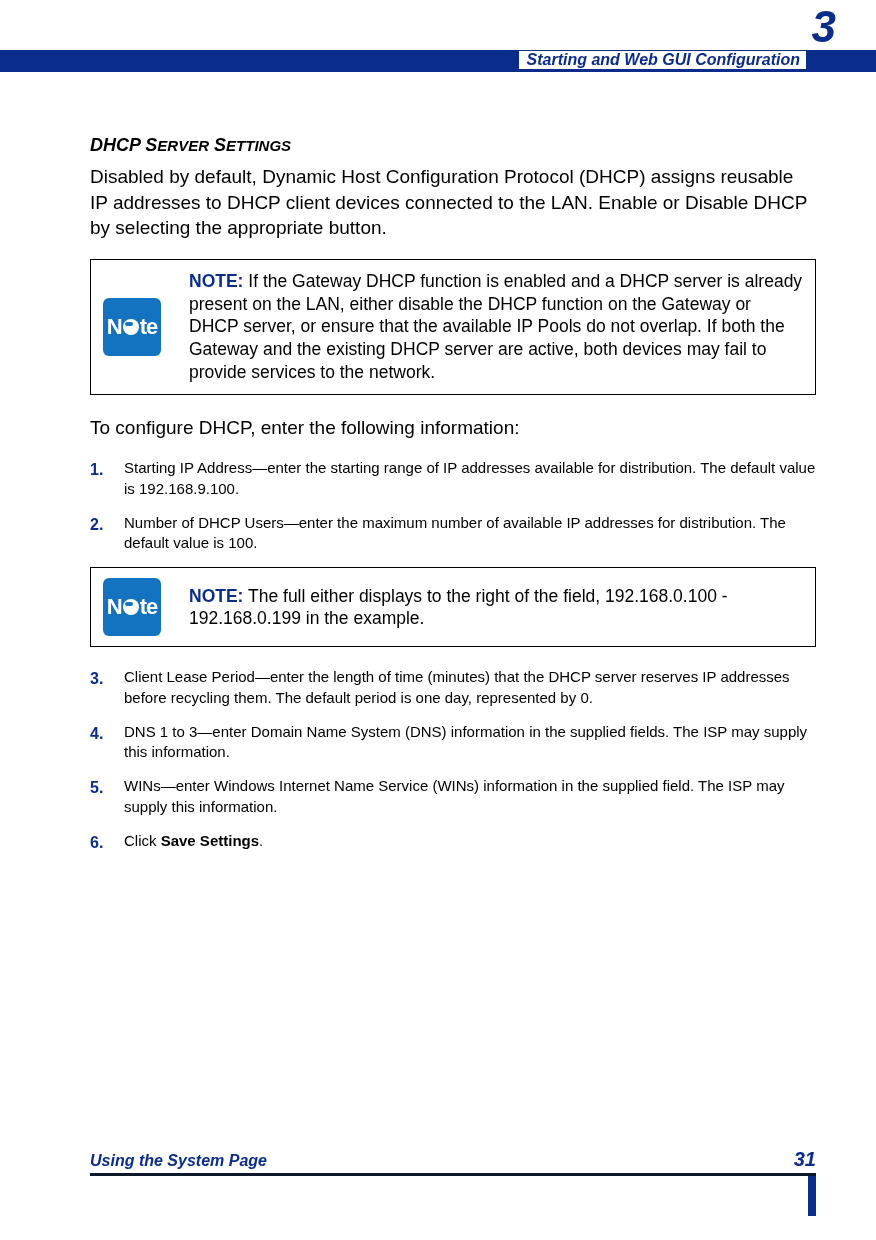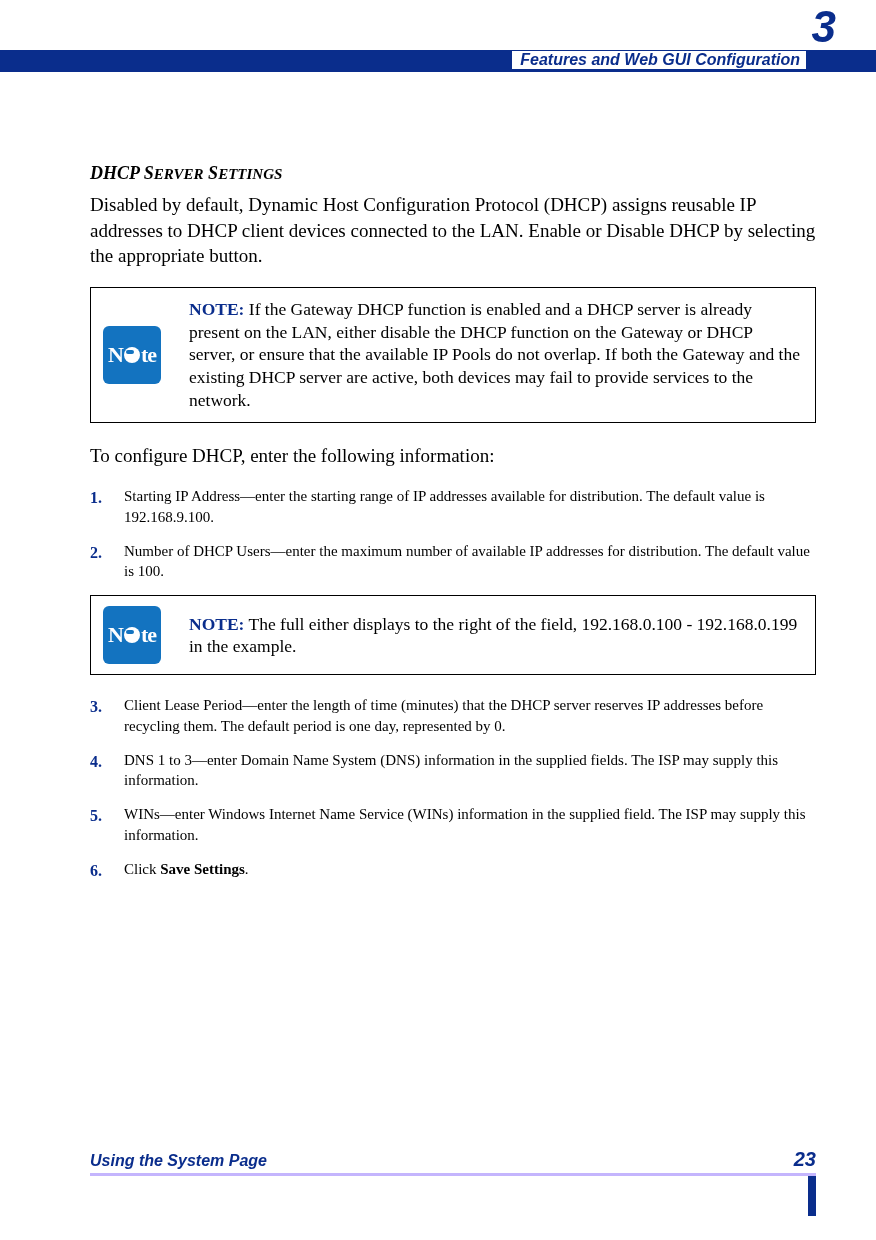--- a/index.html
+++ b/index.html
@@ -35,24 +35,23 @@
     right: 70px;
     font-size: 16px;
     font-weight: bold;
     font-style: italic;
     color: #0a2d8c;
     background: #fff;
     padding: 0 6px 0 8px;
   }
   .content {
     position: absolute;
-    top: 163px;
+    top: 135px;
     left: 90px;
     right: 60px;
-    font-family: Liberation Serif, serif;
   }
   .section-heading {
     font-size: 18px;
     font-weight: bold;
     font-style: italic;
     margin-bottom: 8px;
   }
   .section-heading .sc { font-variant: small-caps; }
   .para {
     font-size: 19px;
@@ -126,21 +125,21 @@
     color: #0a2d8c;
     font-weight: bold;
     font-size: 16px;
   }
   .bold { font-weight: bold; text-align: center; }
   .footer {
     position: absolute;
     bottom: 64px;
     left: 90px;
     right: 60px;
-    border-bottom: 3px solid #c4b5fd;
+    border-bottom: 3px solid #0f172a;
     padding-bottom: 2px;
     display: flex;
     justify-content: space-between;
     align-items: baseline;
   }
   .footer-left {
     color: #0a2d8c;
     font-weight: bold;
     font-style: italic;
     font-size: 16px;
@@ -158,21 +157,21 @@
     width: 8px;
     height: 40px;
     background: #0a2d8c;
   }
 </style>
 </head>
 <body>
 
 <div class="chapter-number">3</div>
 <div class="header-band"></div>
-<div class="header-text">Features and Web GUI Configuration</div>
+<div class="header-text">Starting and Web GUI Configuration</div>
 
 <div class="content">
 
   <div class="section-heading">
     <span>DHCP S</span><span class="sc" style="font-size:15px">ERVER</span><span> S</span><span class="sc" style="font-size:15px">ETTINGS</span>
   </div>
 
   <p class="para">Disabled by default, Dynamic Host Configuration Protocol (DHCP) assigns reusable IP addresses to DHCP client devices connected to the LAN. Enable or Disable DHCP by selecting the appropriate button.</p>
 
   <div class="note-box">
@@ -214,15 +213,15 @@
     <li>WINs—enter Windows Internet Name Service (WINs) information in the supplied field. The ISP may supply this information.</li>
     <li>
       <span>Click </span><span class="bold">Save Settings</span><span>.</span>
     </li>
   </ol>
 
 </div>
 
 <div class="footer">
   <span class="footer-left">Using the System Page</span>
-  <span class="footer-right">23</span>
+  <span class="footer-right">31</span>
 </div>
 <div class="footer-tab"></div>
 
 </body></html>

